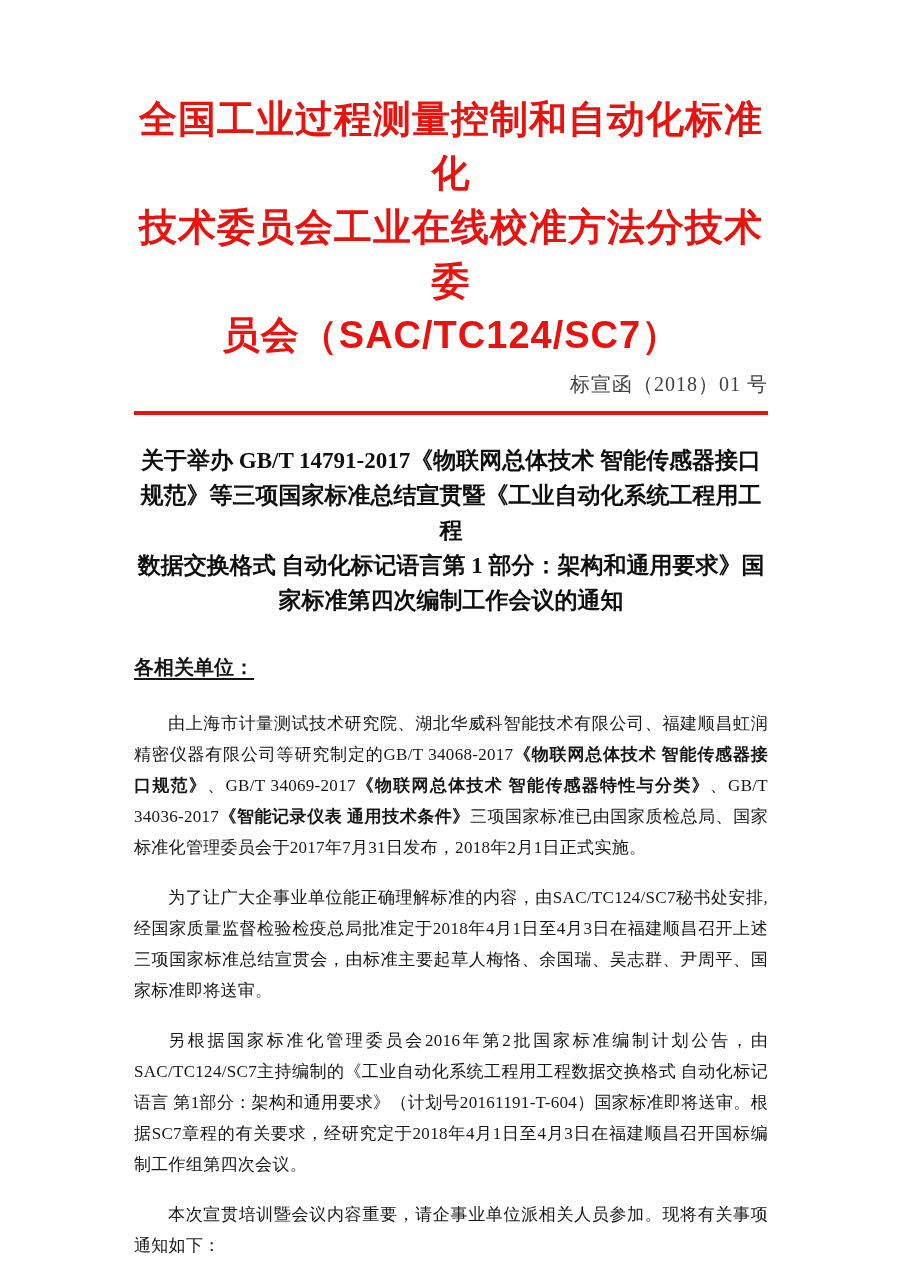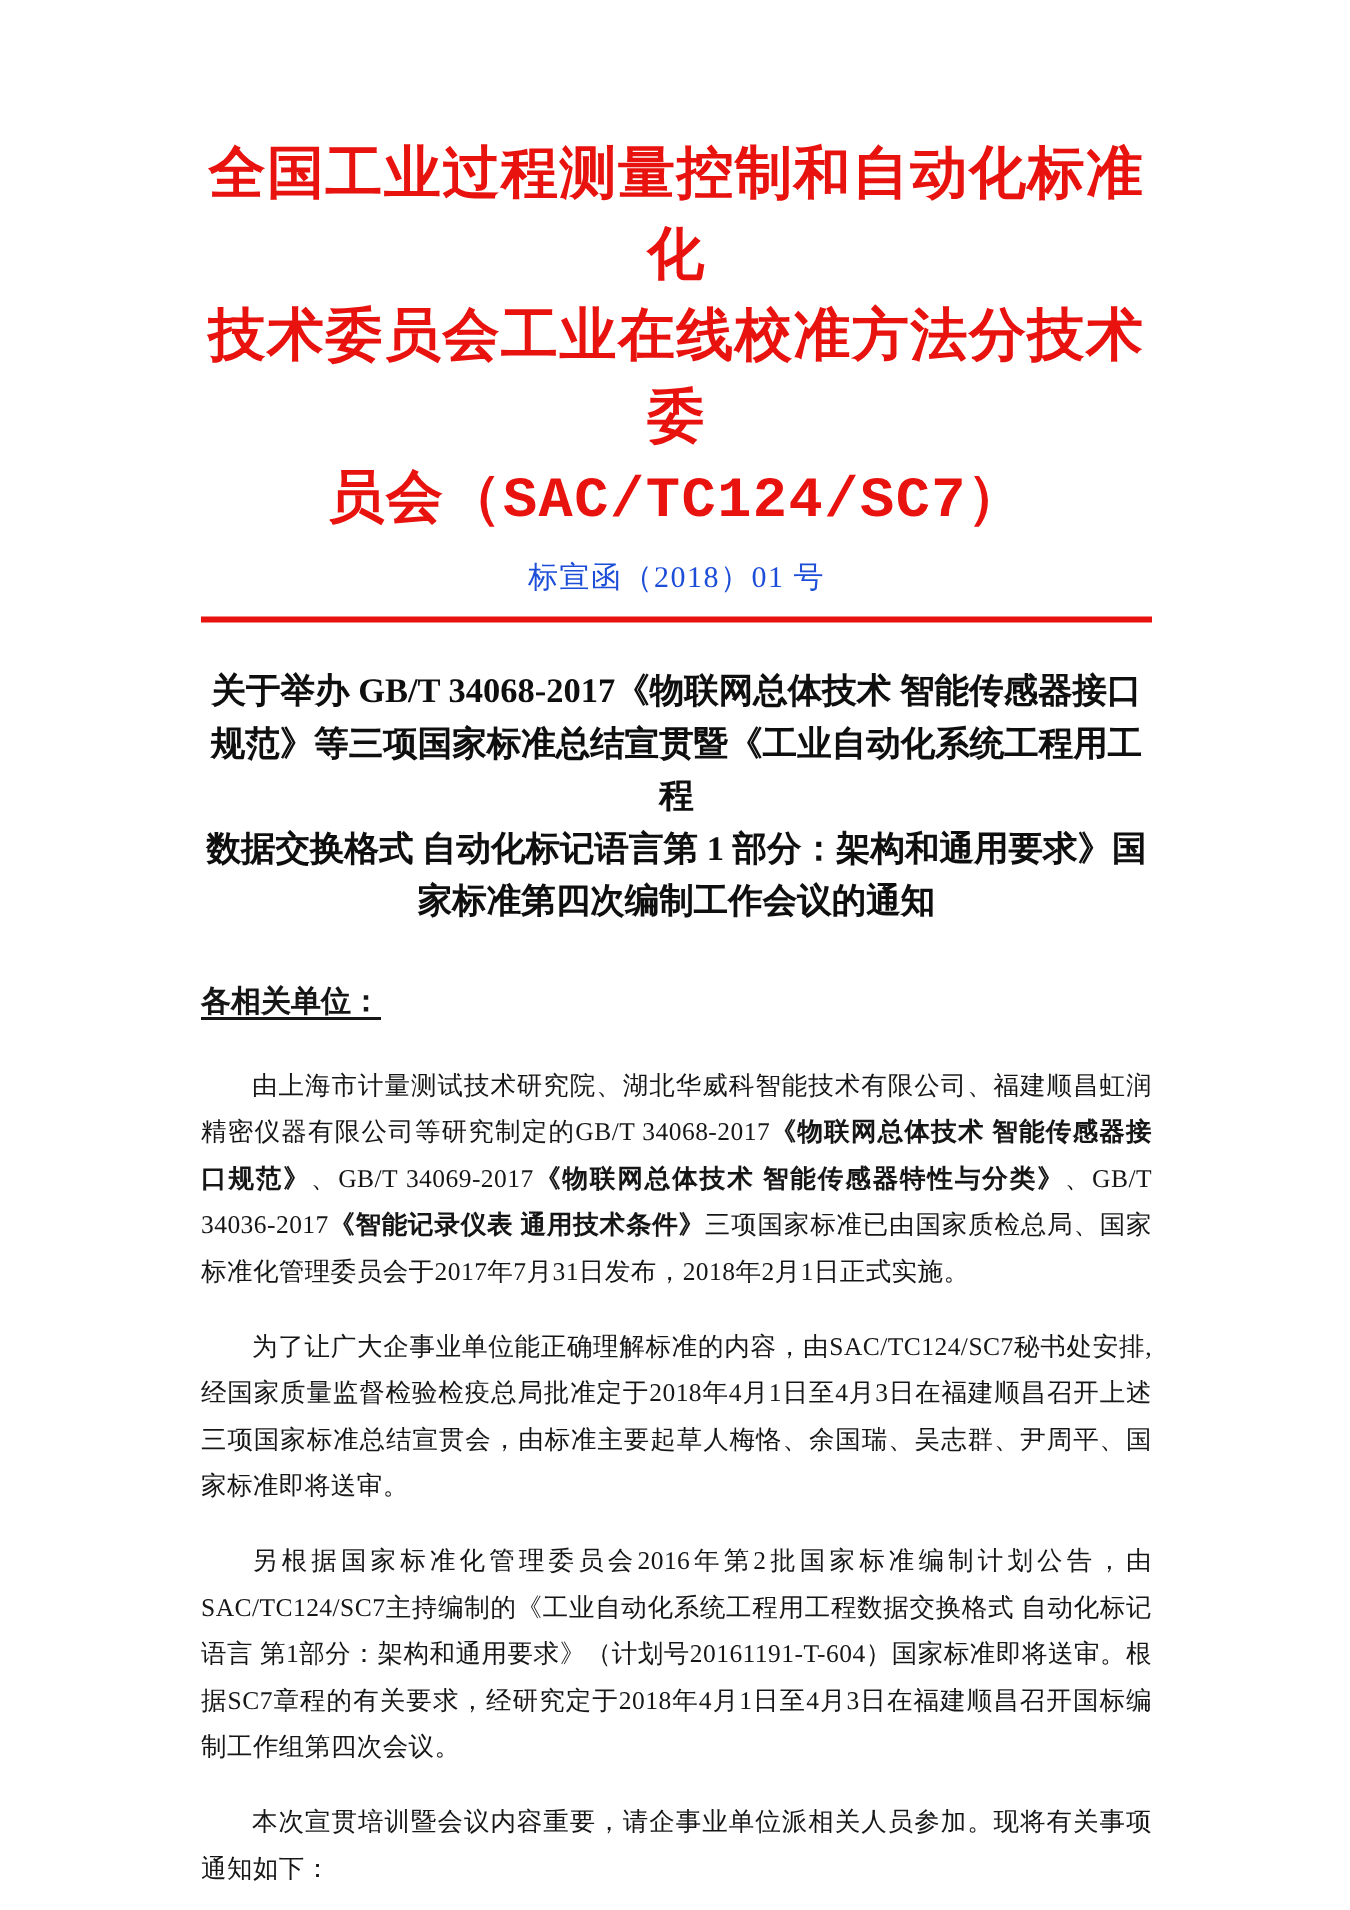--- a/index.html
+++ b/index.html
@@ -9,25 +9,25 @@
     --song:"Liberation Serif", serif;
   }
   html,body{margin:0;padding:0;background:#ffffff;}
   .page{
     width:900px;height:1273px;margin:0 auto;background:#ffffff;
     font-family:var(--song);color:var(--ink);overflow:hidden;box-sizing:border-box;
     padding:0 132px 0 134px;
   }
   .org-title{
     margin-top:92px;text-align:center;color:var(--red);
-    font-family:Liberation Mono, monospace;font-weight:bold;font-size:38px;line-height:54px;
+    font-family:Liberation Sans, sans-serif;font-weight:bold;font-size:38px;line-height:54px;
     letter-spacing:1px;
   }
   .doc-number{
-    margin-top:9px;text-align:center;font-size:20px;letter-spacing:1px;color:#1d4ed8;
+    margin-top:9px;text-align:right;font-size:20px;letter-spacing:1px;color:#404040;
   }
   .red-rule{
     border:none;height:4px;background:var(--red);margin:13px 0 0 0;width:100%;
   }
   .subject{
     margin:28px 0 0 0;text-align:center;font-weight:bold;color:#0f0f0f;
     font-size:23px;line-height:35px;
   }
   .salutation{
     margin:36px 0 0 0;font-size:20px;font-weight:bold;
@@ -49,21 +49,21 @@
     <div>全国工业过程测量控制和自动化标准化</div>
     <div>技术委员会工业在线校准方法分技术委</div>
     <div>员会（SAC/TC124/SC7）</div>
   </div>
 
   <div class="doc-number">标宣函（2018）01 号</div>
 
   <hr class="red-rule">
 
   <div class="subject">
-    <div>关于举办 GB/T 34068-2017《物联网总体技术 智能传感器接口</div>
+    <div>关于举办 GB/T 14791-2017《物联网总体技术 智能传感器接口</div>
     <div>规范》等三项国家标准总结宣贯暨《工业自动化系统工程用工程</div>
     <div>数据交换格式 自动化标记语言第 1 部分：架构和通用要求》国</div>
     <div>家标准第四次编制工作会议的通知</div>
   </div>
 
   <p class="salutation"><span class="u">各相关单位：</span></p>
 
   <p class="para first"><span>由上海市计量测试技术研究院、湖北华威科智能技术有限公司、福建顺昌虹润精密仪器有限公司等研究制定的GB/T 34068-2017</span><span class="b">《物联网总体技术 智能传感器接口规范》</span><span>、GB/T 34069-2017</span><span class="b">《物联网总体技术 智能传感器特性与分类》</span><span>、GB/T 34036-2017</span><span class="b">《智能记录仪表 通用技术条件》</span><span>三项国家标准已由国家质检总局、国家标准化管理委员会于2017年7月31日发布，2018年2月1日正式实施。</span></p>
 
   <p class="para">为了让广大企事业单位能正确理解标准的内容，由SAC/TC124/SC7秘书处安排,经国家质量监督检验检疫总局批准定于2018年4月1日至4月3日在福建顺昌召开上述三项国家标准总结宣贯会，由标准主要起草人梅恪、余国瑞、吴志群、尹周平、国家标准即将送审。</p>

